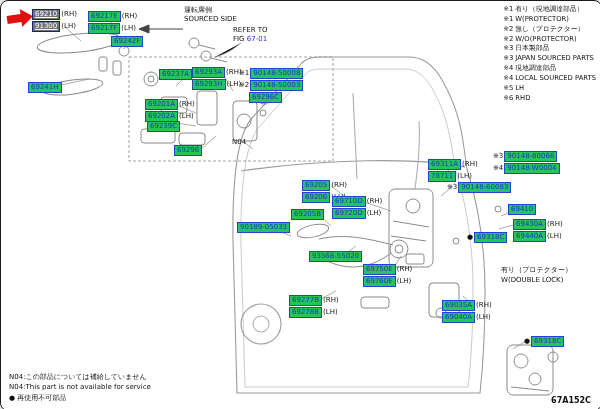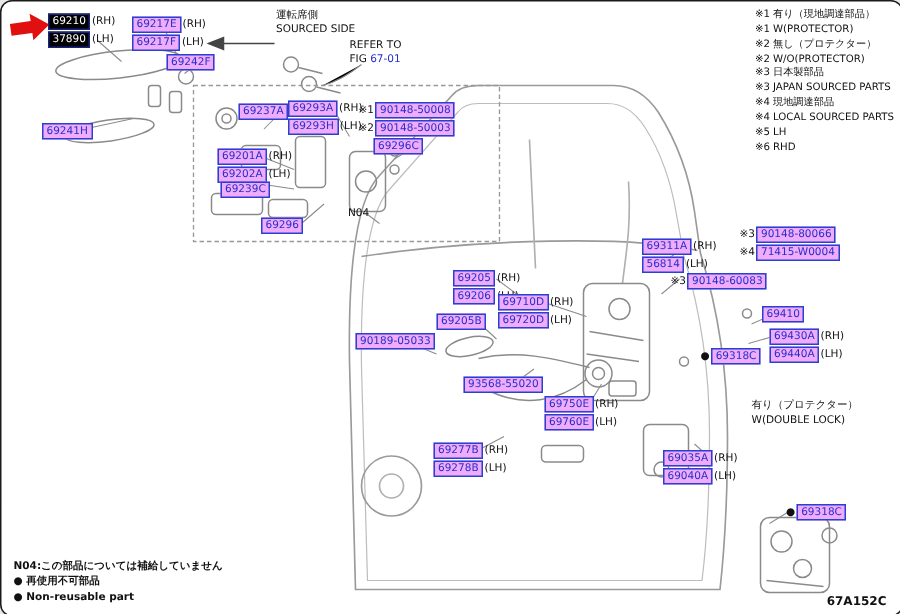--- a/index.html
+++ b/index.html
@@ -6,34 +6,34 @@
   .page{
     position:relative;width:600px;height:409px;margin:0 auto;
     background:#fff;border:1px solid #1a1a1a;border-radius:8px;
     overflow:hidden;font-family:"DejaVu Sans","Liberation Sans",sans-serif;
     color:#111;
   }
   svg.diagram{position:absolute;left:0;top:0;width:600px;height:409px;}
   .part{position:absolute;display:flex;align-items:center;gap:1px;
         font-size:7px;line-height:1;white-space:nowrap;z-index:3;}
   .part .mark{color:#111;font-size:7px;}
-  .part .box{border:1px solid #2b3fd0;color:#2430c8;background:#f0abfc;
+  .part .box{border:1px solid #2b3fd0;color:#2430c8;background:#22c55e;
              padding:1px 2px;font-size:7px;}
-  .part.hl .box{background:#000000;color:#fff;border-color:#16247e;}
+  .part.hl .box{background:#737373;color:#fff;border-color:#16247e;text-decoration:underline;}
   .part .suffix{color:#111;font-size:7px;}
   .txt{position:absolute;font-size:7px;line-height:1.25;color:#111;
        white-space:nowrap;z-index:3;}
   .txt .link{color:#2430c8;}
   .legend{position:absolute;right:5px;top:4px;z-index:3;
           display:flex;flex-direction:column;}
   .legend .row{display:flex;gap:2px;font-size:6.8px;line-height:1.45;
                white-space:nowrap;}
   .notes{position:absolute;left:8px;bottom:6px;z-index:3;
          display:flex;flex-direction:column;gap:1px;}
-  .notes .line{font-size:7px;line-height:1.4;white-space:nowrap;font-weight:bold;}
+  .notes .line{font-size:7px;line-height:1.4;white-space:nowrap;}
   .sheet-code{position:absolute;right:10px;bottom:5px;font-size:8px;
               font-weight:bold;z-index:3;}
 </style>
 </head>
 <body>
 
 <div class="page">
 
   <svg class="diagram" viewBox="0 0 600 409">
     <g fill="none" stroke="#9a9a9a" stroke-width="1.1">
@@ -135,21 +135,21 @@
     <polygon points="6,13 20,13 20,8 32,17 20,26 20,21 6,21" fill="#e01010" transform="rotate(-8 20 17)"></polygon>
   </svg>
 
   <div class="part hl" style="left:30px;top:8px">
       <span class="mark"></span>
       <span class="box">69210</span>
       <span class="suffix">(RH)</span>
     </div>
   <div class="part hl" style="left:30px;top:20px">
       <span class="mark"></span>
-      <span class="box">37890</span>
+      <span class="box">91300</span>
       <span class="suffix">(LH)</span>
     </div>
   <div class="part" style="left:86px;top:10px">
       <span class="mark"></span>
       <span class="box">69217E</span>
       <span class="suffix">(RH)</span>
     </div>
   <div class="part" style="left:86px;top:22px">
       <span class="mark"></span>
       <span class="box">69217F</span>
@@ -236,34 +236,34 @@
     </div>
   <div class="part" style="left:362px;top:275px">
       <span class="box">69760E</span>
       <span class="suffix">(LH)</span>
     </div>
   <div class="part" style="left:427px;top:158px">
       <span class="box">69311A</span>
       <span class="suffix">(RH)</span>
     </div>
   <div class="part" style="left:427px;top:170px">
-      <span class="box">56814</span>
+      <span class="box">78711</span>
       <span class="suffix">(LH)</span>
     </div>
   <div class="part" style="left:446px;top:181px">
       <span class="mark">※3</span>
       <span class="box">90148-60083</span>
     </div>
   <div class="part" style="left:492px;top:150px">
       <span class="mark">※3</span>
       <span class="box">90148-80066</span>
     </div>
   <div class="part" style="left:492px;top:162px">
       <span class="mark">※4</span>
-      <span class="box">71415-W0004</span>
+      <span class="box">90148-W0004</span>
     </div>
   <div class="part" style="left:507px;top:203px">
       <span class="box">69410</span>
     </div>
   <div class="part" style="left:512px;top:218px">
       <span class="box">69430A</span>
       <span class="suffix">(RH)</span>
     </div>
   <div class="part" style="left:512px;top:230px">
       <span class="box">69440A</span>
@@ -336,18 +336,18 @@
         <span>LH</span>
       </div>
     <div class="row">
         <span>※6</span>
         <span>RHD</span>
       </div>
   </div>
 
   <div class="notes">
     <div class="line">N04:この部品については補給していません</div>
+    <div class="line">N04:This part is not available for service</div>
     <div class="line">● 再使用不可部品</div>
-    <div class="line">● Non-reusable part</div>
   </div>
 
   <div class="sheet-code">67A152C</div>
 </div>
 
 </body></html>

